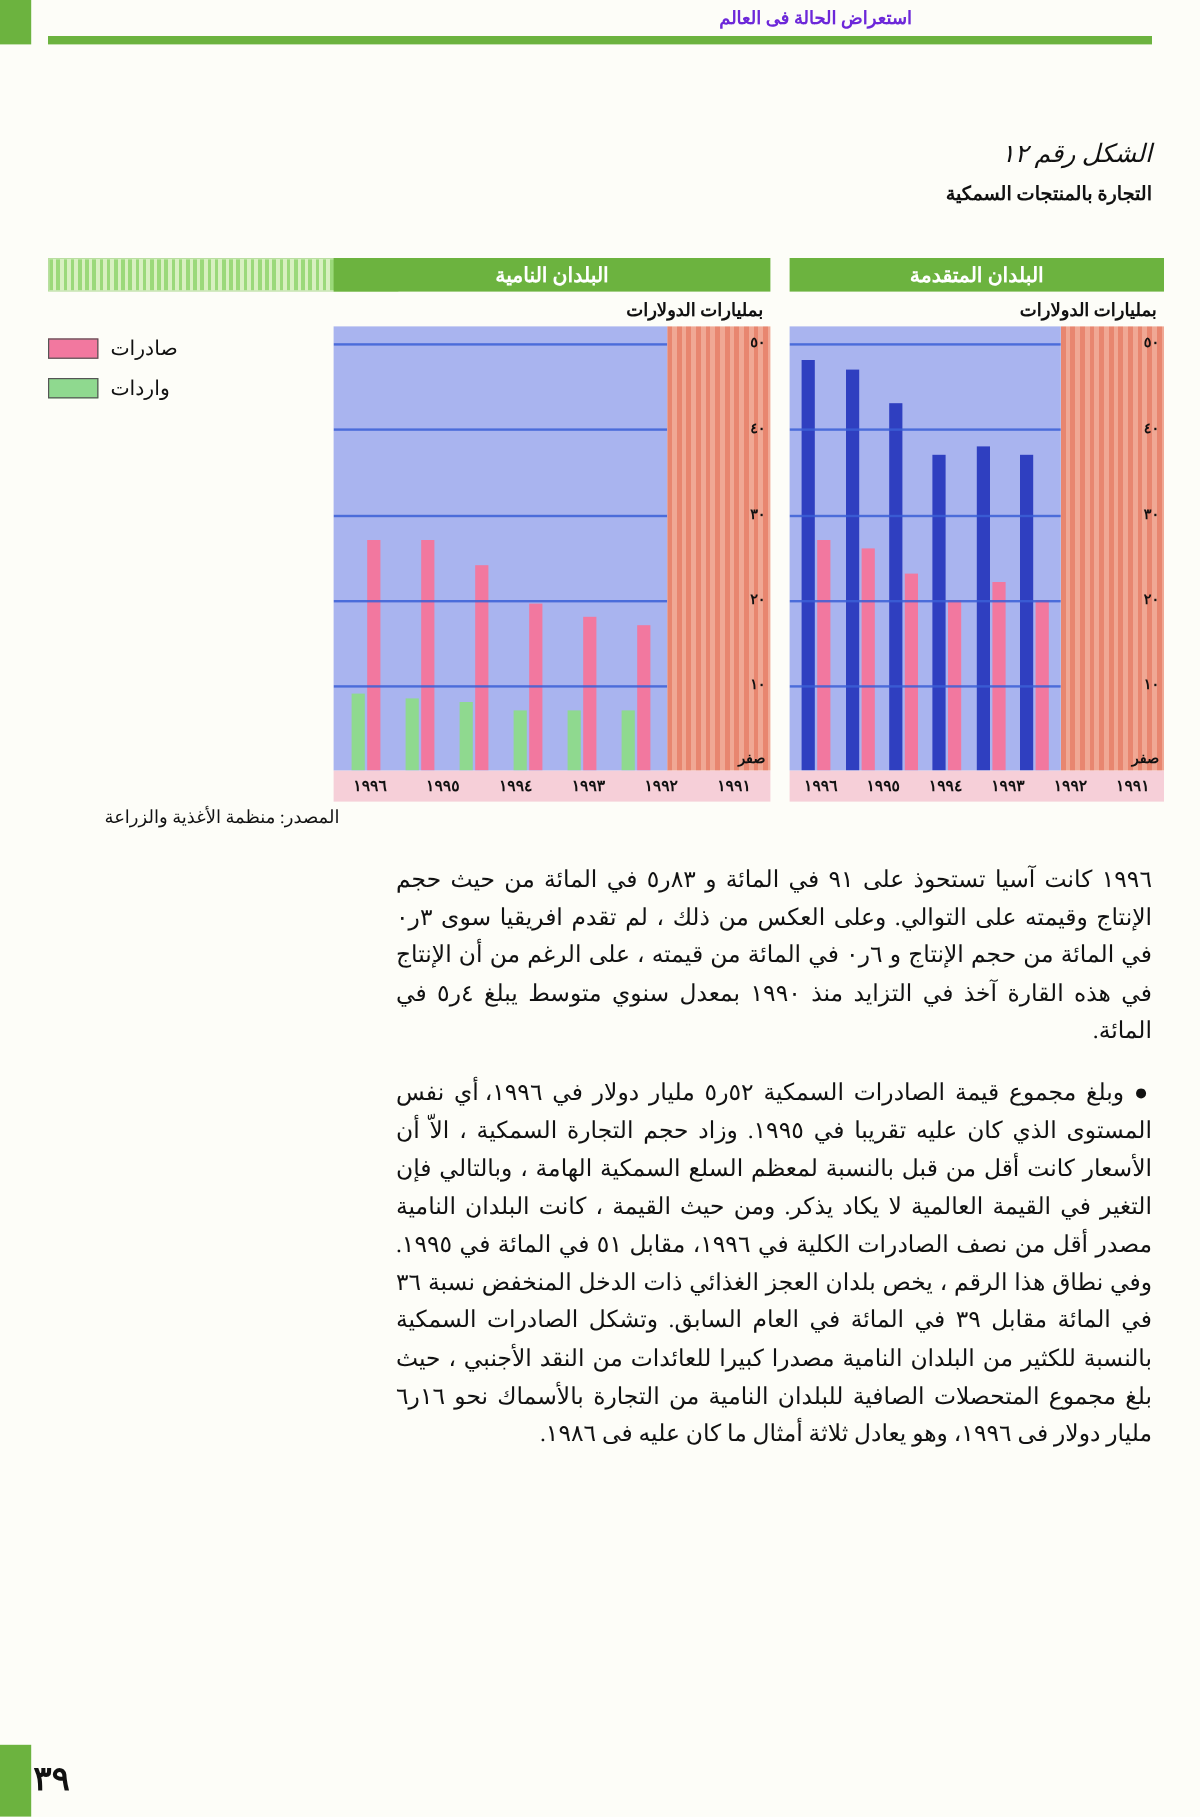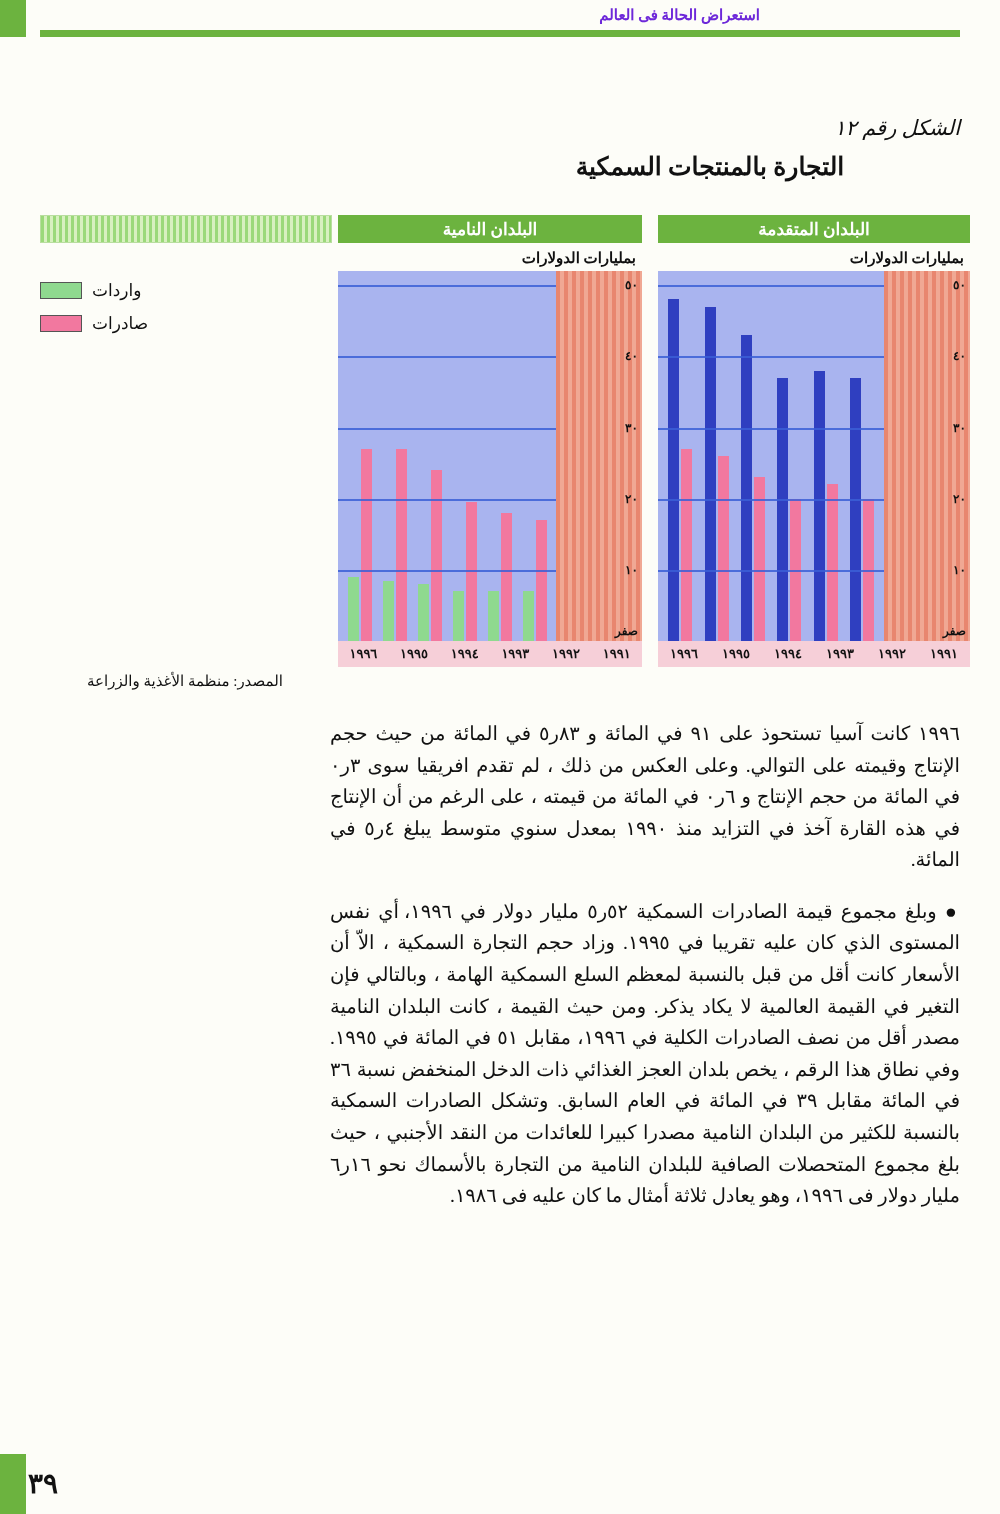--- a/index.html
+++ b/index.html
@@ -3,34 +3,34 @@
 <meta charset="utf-8">
 <style>
   html,body{margin:0;padding:0;background:#fdfdf8;}
   body{width:1000px;height:1514px;position:relative;font-family:"Liberation Serif",serif;color:#111;}
   
   .running-head{position:absolute;top:6px;right:240px;font-size:15px;font-weight:bold;letter-spacing:.5px;color:#6d28d9;}
   .head-rule{position:absolute;top:30px;left:40px;right:40px;height:7px;background:#6cb33f;}
   .left-green-block{position:absolute;top:0;left:0;width:26px;height:37px;background:#6cb33f;}
   
   .fig-num{position:absolute;top:98px;right:40px;width:360px;text-align:right;font-size:21px;font-style:italic;margin-top:18px;}
-  .fig-title{position:absolute;top:152px;right:40px;width:500px;text-align:center;font-size:25px;font-weight:bold;}
+  .fig-title{position:absolute;top:152px;right:40px;width:500px;text-align:right;font-size:16px;font-weight:bold;}
   
   .legend-swatch-big{position:absolute;left:40px;top:215px;width:290px;height:26px;
      background:repeating-linear-gradient(90deg,#9bd97a 0 3px,#d8f0c0 3px 6px);border:1px solid #b9deA0;}
   .legend{position:absolute;left:40px;top:280px;width:290px;}
   .legend-row{display:flex;align-items:center;justify-content:flex-end;gap:10px;margin-bottom:12px;}
   .legend-row .lbl{font-size:17px;}
   .legend-row .sw{width:40px;height:15px;border:1px solid #555;}
   .sw-exp{background:#f2789f;}
   .sw-imp{background:#8fd98f;}
   .source{position:absolute;left:40px;top:672px;width:290px;text-align:center;font-size:15px;}
   
   .panel{position:absolute;top:215px;}
-  .panel.dev{right:358px;width:304px;}
+  .panel.dev{right:358px;width:364px;}
   .panel.adv{right:30px;width:312px;}
   .panel-head{height:28px;background:#6cb33f;color:#fff;font-weight:bold;font-size:17px;
       display:flex;align-items:center;justify-content:center;}
   .axis-unit{font-size:15px;font-weight:bold;text-align:right;padding:6px 6px 4px 0;}
   .plot-wrap{position:relative;height:370px;display:flex;}
   .y-axis{width:38px;background:repeating-linear-gradient(90deg,#e8866f 0 4px,#f0a894 4px 8px);
       position:relative;border-right:0;padding-left:48px;}
   .y-axis .tick{position:absolute;right:4px;font-size:12px;font-weight:bold;transform:translateY(-50%);}
   .y-axis .tick.zero{font-size:12px;}
   .plot{position:relative;flex:1;background:#a9b4ef;overflow:hidden;}
@@ -56,26 +56,26 @@
 <div class="left-green-block"></div>
 <div class="running-head">استعراض الحالة فى العالم</div>
 <div class="head-rule"></div>
 
 <div class="fig-num">الشكل رقم ١٢</div>
 <div class="fig-title">التجارة بالمنتجات السمكية</div>
 
 <div class="legend-swatch-big"></div>
 <div class="legend">
   <div class="legend-row">
+    <span class="lbl">صادرات</span>
+    <span class="sw sw-exp"></span>
+  </div>
+  <div class="legend-row">
     <span class="lbl">واردات</span>
     <span class="sw sw-imp"></span>
-  </div>
-  <div class="legend-row">
-    <span class="lbl">صادرات</span>
-    <span class="sw sw-exp"></span>
   </div>
 </div>
 <div class="source">المصدر: منظمة الأغذية والزراعة</div>
 
 <div class="panel dev">
   <div class="panel-head">البلدان النامية</div>
   <div class="axis-unit">بمليارات الدولارات</div>
   <div class="plot-wrap">
     <div class="y-axis">
         <div class="tick" style="top: 14.2308px;">٥٠</div>

